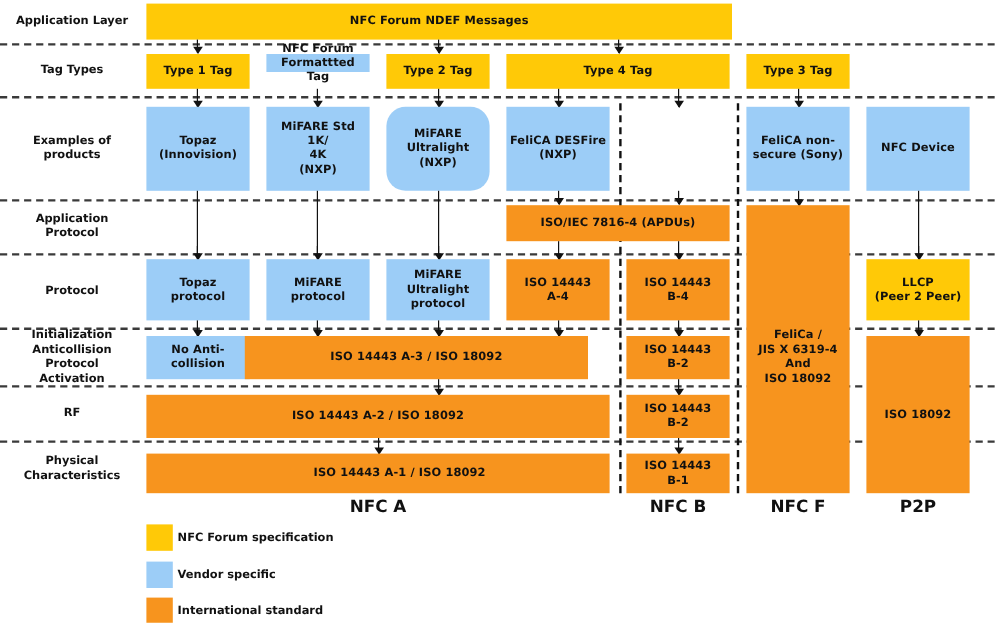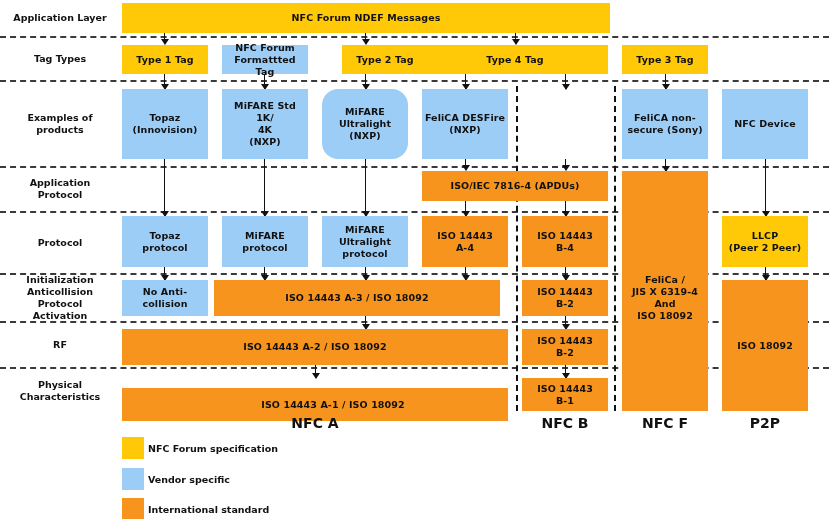--- a/index.html
+++ b/index.html
@@ -132,23 +132,23 @@
   <div class="rowlabel" style="left:0; top:368px; width:120px; height:45px;">Physical
 Characteristics</div>
 
   <div class="box yellow" style="left:122px; top:3px; width:488px; height:30px;">NFC Forum NDEF Messages</div>
 
   <div class="arrow" style="left:164px; top:33px; height:11px;"></div>
   <div class="arrow" style="left:365px; top:33px; height:11px;"></div>
   <div class="arrow" style="left:515px; top:33px; height:11px;"></div>
 
   <div class="box yellow" style="left:122px; top:45px; width:86px; height:29px;">Type 1 Tag</div>
-  <div class="box blue" style="left:222px; top:45px; width:86px; height:29px;">NFC Forum
+  <div class="box blue" style="left:222px; top:45px; width:86px; height:15px;">NFC Forum
 Formattted Tag</div>
-  <div class="box yellow" style="left:342px; top:45px; width:86px; height:29px;">Type 2 Tag</div>
+  <div class="box yellow" style="left:322px; top:45px; width:86px; height:29px;">Type 2 Tag</div>
   <div class="box yellow" style="left:422px; top:45px; width:186px; height:29px;">Type 4 Tag</div>
   <div class="box yellow" style="left:622px; top:45px; width:86px; height:29px;">Type 3 Tag</div>
 
   <div class="arrow" style="left:164px; top:74px; height:15px;"></div>
   <div class="arrow" style="left:264px; top:74px; height:15px;"></div>
   <div class="arrow" style="left:365px; top:74px; height:15px;"></div>
   <div class="arrow" style="left:465px; top:74px; height:15px;"></div>
   <div class="arrow" style="left:565px; top:74px; height:15px;"></div>
   <div class="arrow" style="left:665px; top:74px; height:15px;"></div>
 
@@ -205,37 +205,37 @@
 
   <div class="arrow" style="left:164px; top:267px; height:13px;"></div>
   <div class="arrow" style="left:264px; top:267px; height:13px;"></div>
   <div class="arrow" style="left:365px; top:267px; height:13px;"></div>
   <div class="arrow" style="left:465px; top:267px; height:13px;"></div>
   <div class="arrow" style="left:565px; top:267px; height:13px;"></div>
   <div class="arrow" style="left:765px; top:267px; height:13px;"></div>
 
   <div class="box blue" style="left:122px; top:280px; width:86px; height:36px;">No Anti-
 collision</div>
-  <div class="box orange" style="left:214px; top:280px; width:286px; height:36px;">ISO 14443 A-3 / ISO 18092</div>
+  <div class="box orange" style="left:204px; top:280px; width:286px; height:36px;">ISO 14443 A-3 / ISO 18092</div>
   <div class="box orange" style="left:522px; top:280px; width:86px; height:36px;">ISO 14443
 B-2</div>
 
   <div class="box orange" style="left:722px; top:280px; width:86px; height:131px;">ISO 18092</div>
 
   <div class="arrow" style="left:365px; top:316px; height:13px;"></div>
   <div class="arrow" style="left:565px; top:316px; height:13px;"></div>
 
   <div class="box orange" style="left:122px; top:329px; width:386px; height:36px;">ISO 14443 A-2 / ISO 18092</div>
   <div class="box orange" style="left:522px; top:329px; width:86px; height:36px;">ISO 14443
 B-2</div>
 
   <div class="arrow" style="left:315px; top:365px; height:13px;"></div>
   <div class="arrow" style="left:565px; top:365px; height:13px;"></div>
 
-  <div class="box orange" style="left:122px; top:388px; width:386px; height:33px;padding-left:38px;">ISO 14443 A-1 / ISO 18092</div>
+  <div class="box orange" style="left:122px; top:378px; width:386px; height:33px;padding-left:38px;">ISO 14443 A-1 / ISO 18092</div>
   <div class="box orange" style="left:522px; top:378px; width:86px; height:33px;">ISO 14443
 B-1</div>
 
   <div class="colcap" style="left:245px; top:415px; width:140px;">NFC A</div>
   <div class="colcap" style="left:495px; top:415px; width:140px;">NFC B</div>
   <div class="colcap" style="left:595px; top:415px; width:140px;">NFC F</div>
   <div class="colcap" style="left:695px; top:415px; width:140px;">P2P</div>
 
   <div class="legend-sw yellow" style="left:122px; top:437px;"></div>
   <div class="legend-tx" style="left:148px; top:443px;">NFC Forum specification</div>

